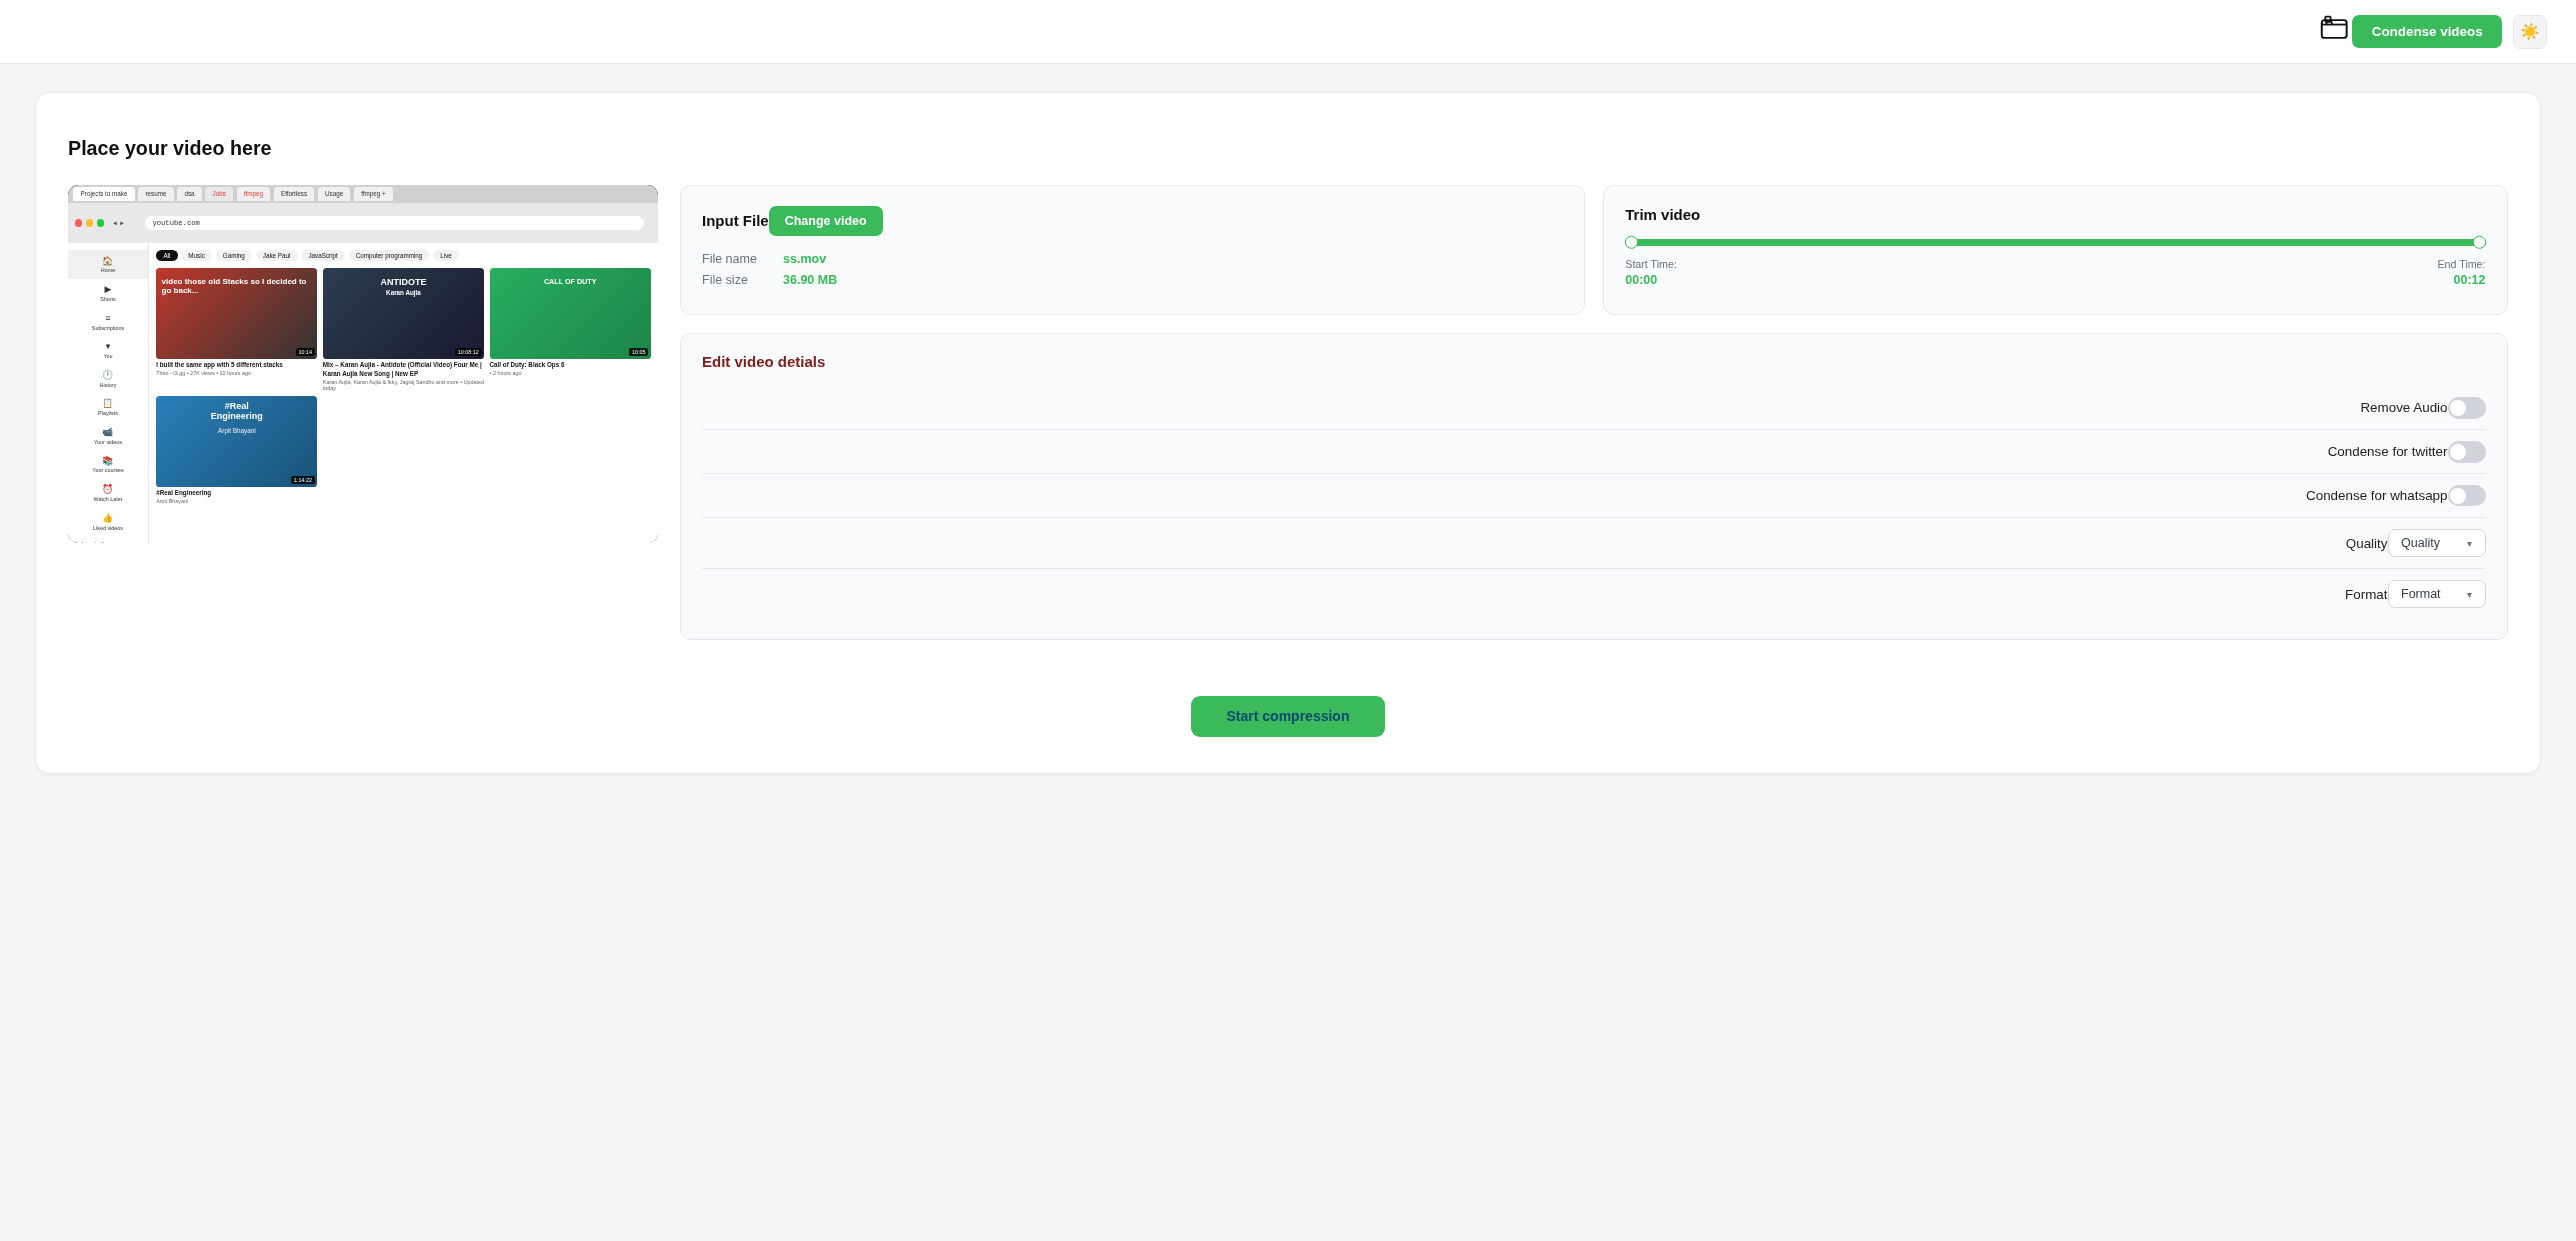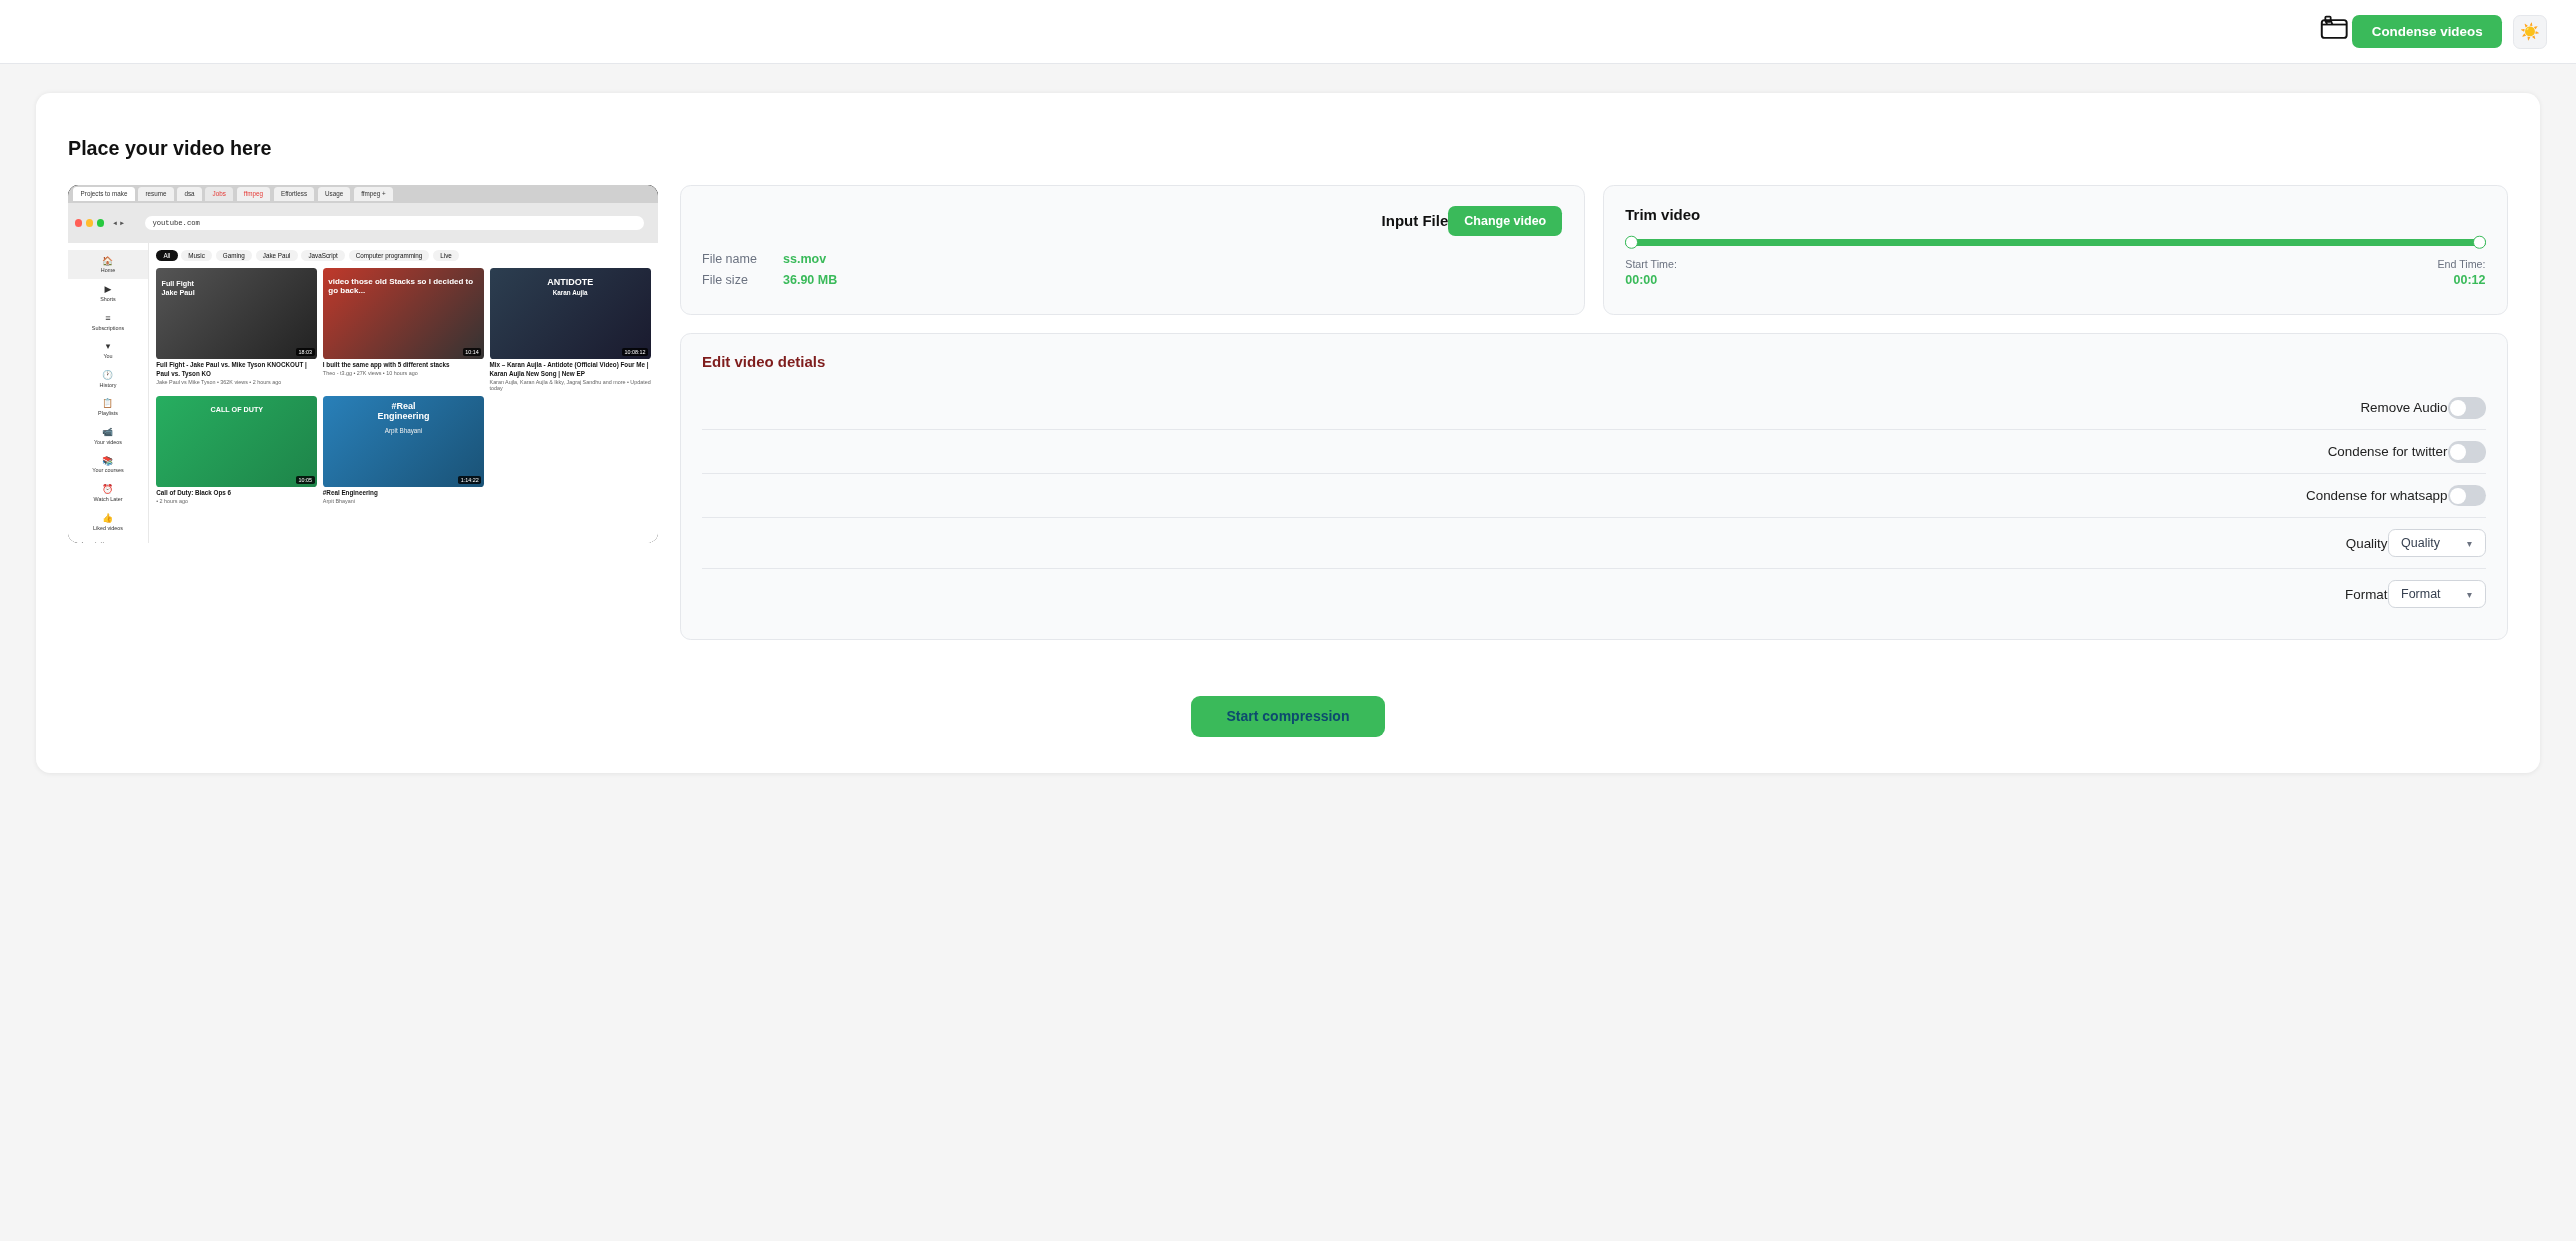--- a/index.html
+++ b/index.html
@@ -96,21 +96,21 @@
     .panel {
       background: #f9fafb;
       border: 0.9px solid #e5e7eb;
       border-radius: 10.7px;
       padding: 19.7px 21.5px;
     }
 
     .panel-header {
       display: flex;
       align-items: center;
-      justify-content: flex-end;
+      justify-content: flex-start;
       margin-bottom: 16px;
     }
     .panel-title {
       font-size: 15px;
       font-weight: 700;
       color: #111;
     }
     .btn-change {
       background: #3aba5a;
       color: #fff;
@@ -558,28 +558,20 @@
                 <span class="yt-pill light">Music</span>
                 <span class="yt-pill light">Gaming</span>
                 <span class="yt-pill light">Jake Paul</span>
                 <span class="yt-pill light">JavaScript</span>
                 <span class="yt-pill light">Computer programming</span>
                 <span class="yt-pill light">Live</span>
               </div>
 
               <div class="yt-grid">
 
-                <div>
-                  <div class="yt-thumb t1">
-                    <span class="yt-thumb-overlay">18:03</span>
-                    <div style="color:#fff; font-size:7.2px; padding:12.5px 5.4px; font-weight:700; line-height:1.2;">Full Fight<br>Jake Paul</div>
-                  </div>
-                  <div class="yt-thumb-title">Full Fight - Jake Paul vs. Mike Tyson KNOCKOUT | Paul vs. Tyson KO</div>
-                  <div class="yt-thumb-sub">Jake Paul vs Mike Tyson • 362K views • 2 hours ago</div>
-                </div>
 
                 <div>
                   <div class="yt-thumb t2">
                     <span class="yt-thumb-overlay">10:14</span>
                     <div style="color:#fff; font-size:8px; padding:9px 5.4px; font-weight:700;">video those old Stacks so I decided to go back...</div>
                   </div>
                   <div class="yt-thumb-title">I built the same app with 5 different stacks</div>
                   <div class="yt-thumb-sub">Theo - t3.gg • 27K views • 10 hours ago</div>
                 </div>
 

